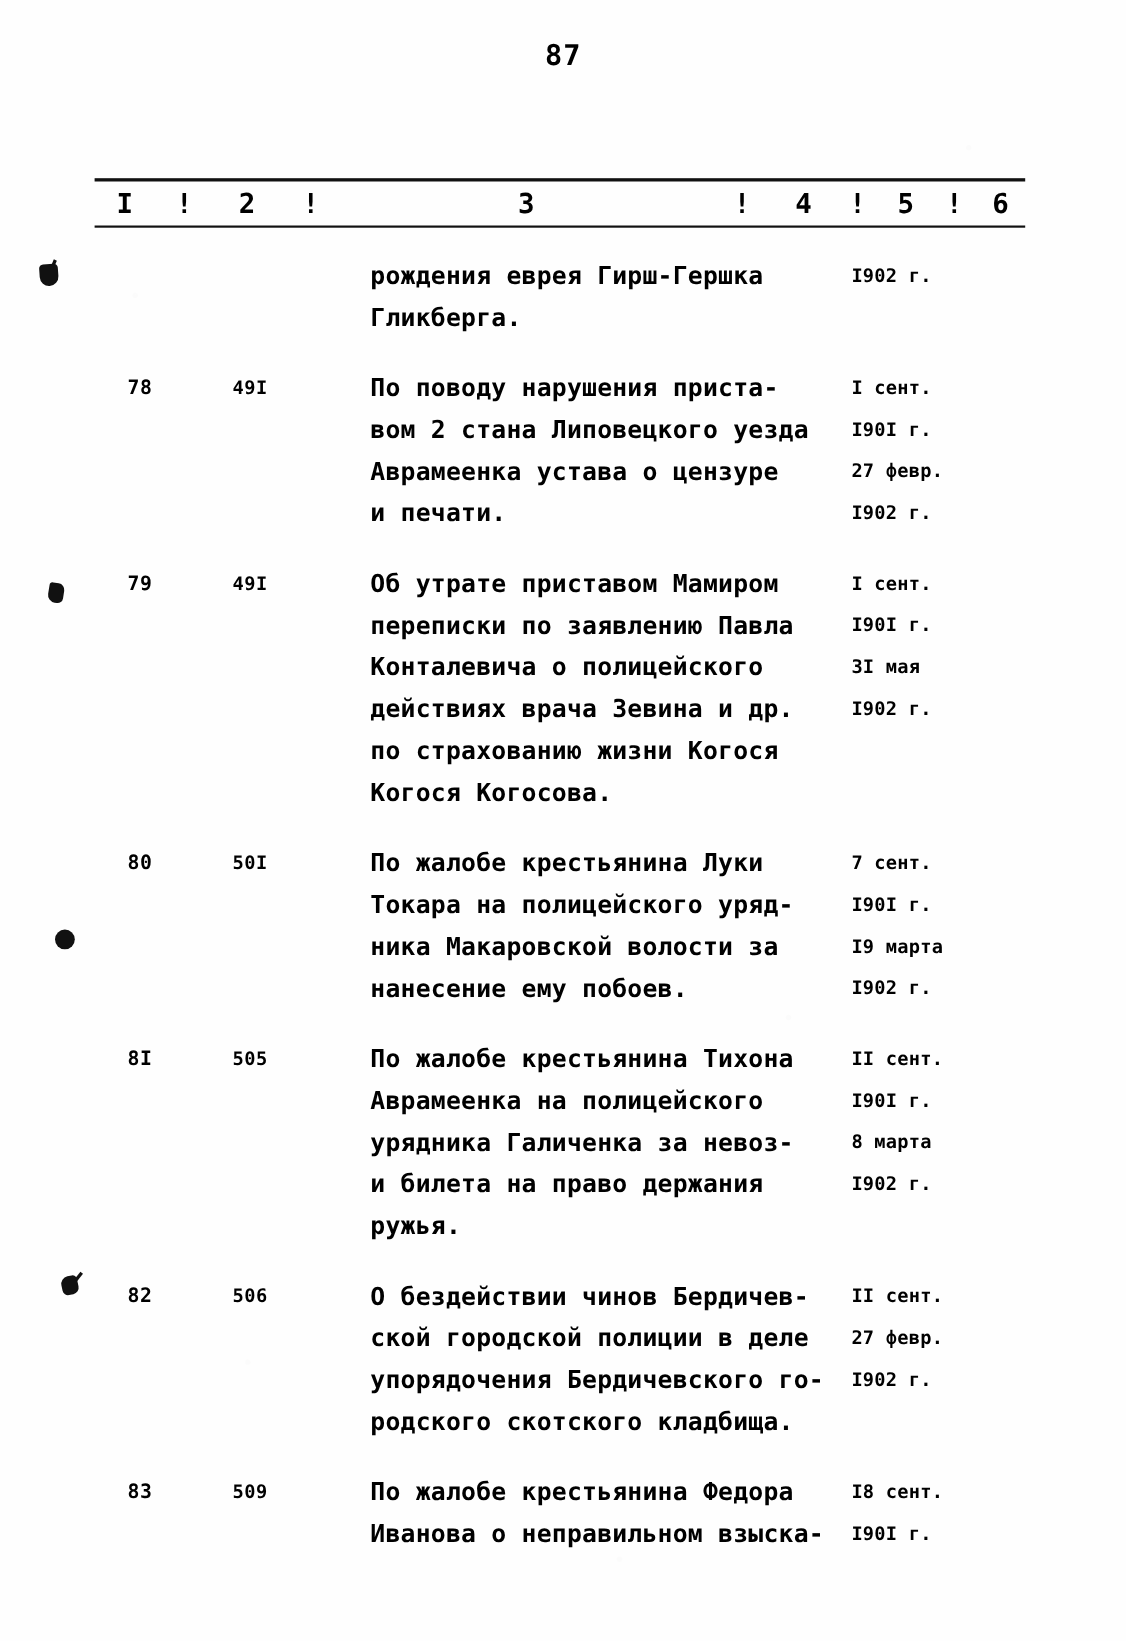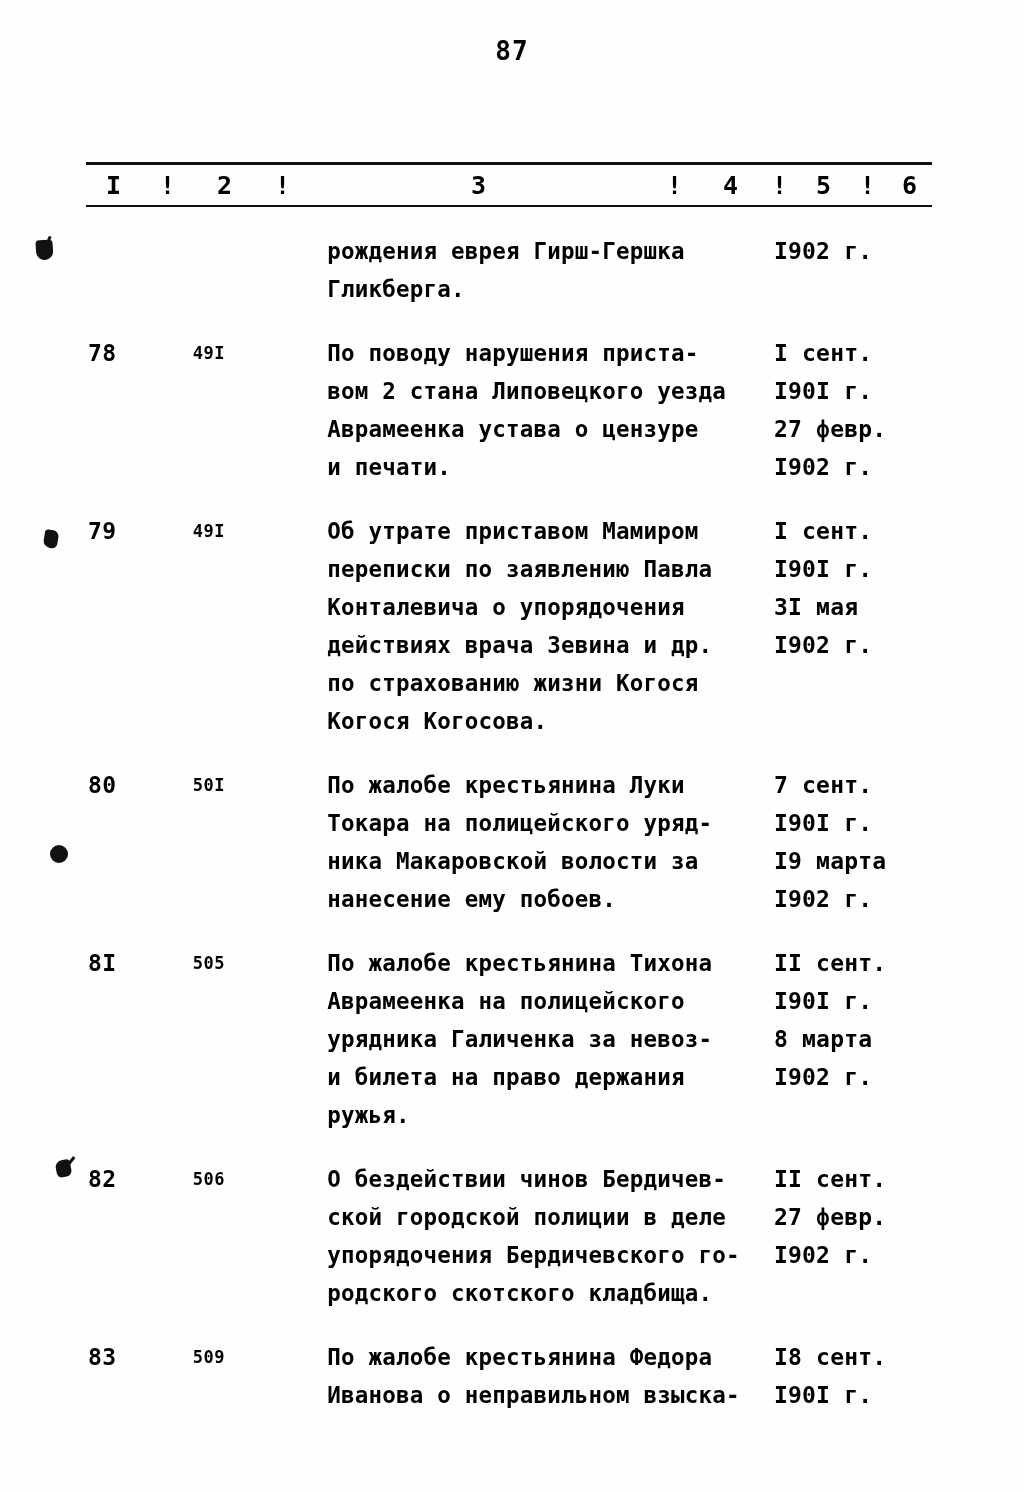--- a/index.html
+++ b/index.html
@@ -98,22 +98,22 @@
     width: 1024px;
   }
   .entry {
     display: flex;
     align-items: flex-start;
     margin-bottom: 26px;
     justify-content: space-between;
   }
   .col-num {
     width: 72px;
-    margin-left: 88px;
-    font-size: 23px;
+    margin-left: 116px;
+    font-size: 18px;
     font-weight: 700;
     line-height: 38px;
     letter-spacing: 0.5px;
     white-space: nowrap;
   }
   .col-file {
     width: 102px;
     font-size: 17px;
     font-weight: 700;
     line-height: 38px;
@@ -128,21 +128,21 @@
     letter-spacing: 0.2px;
   }
   .col-desc .ln,
   .col-date .ln {
     white-space: pre;
     display: block;
   }
   .col-date {
     width: 250px;
     margin-left: 22px;
-    font-size: 23px;
+    font-size: 17px;
     font-weight: 700;
     line-height: 38px;
     letter-spacing: 0.2px;
   }
   .entry.continuation .col-num,
   .entry.continuation .col-file {
     visibility: hidden;
   }
 
   
@@ -237,21 +237,21 @@
           <span class="ln">27 февр.</span>
           <span class="ln">I902 г.</span>
         </div>
       </div>
       <div class="entry">
         <div class="col-num">79</div>
         <div class="col-file">49I</div>
         <div class="col-desc">
           <span class="ln">Об утрате приставом Мамиром</span>
           <span class="ln">переписки по заявлению Павла</span>
-          <span class="ln">Конталевича о упорядочения</span>
+          <span class="ln">Конталевича о полицейского</span>
           <span class="ln">действиях врача Зевина и др.</span>
           <span class="ln">по страхованию жизни Когося</span>
           <span class="ln">Когося Когосова.</span>
         </div>
         <div class="col-date">
           <span class="ln">I сент.</span>
           <span class="ln">I90I г.</span>
           <span class="ln">3I мая</span>
           <span class="ln">I902 г.</span>
         </div>

